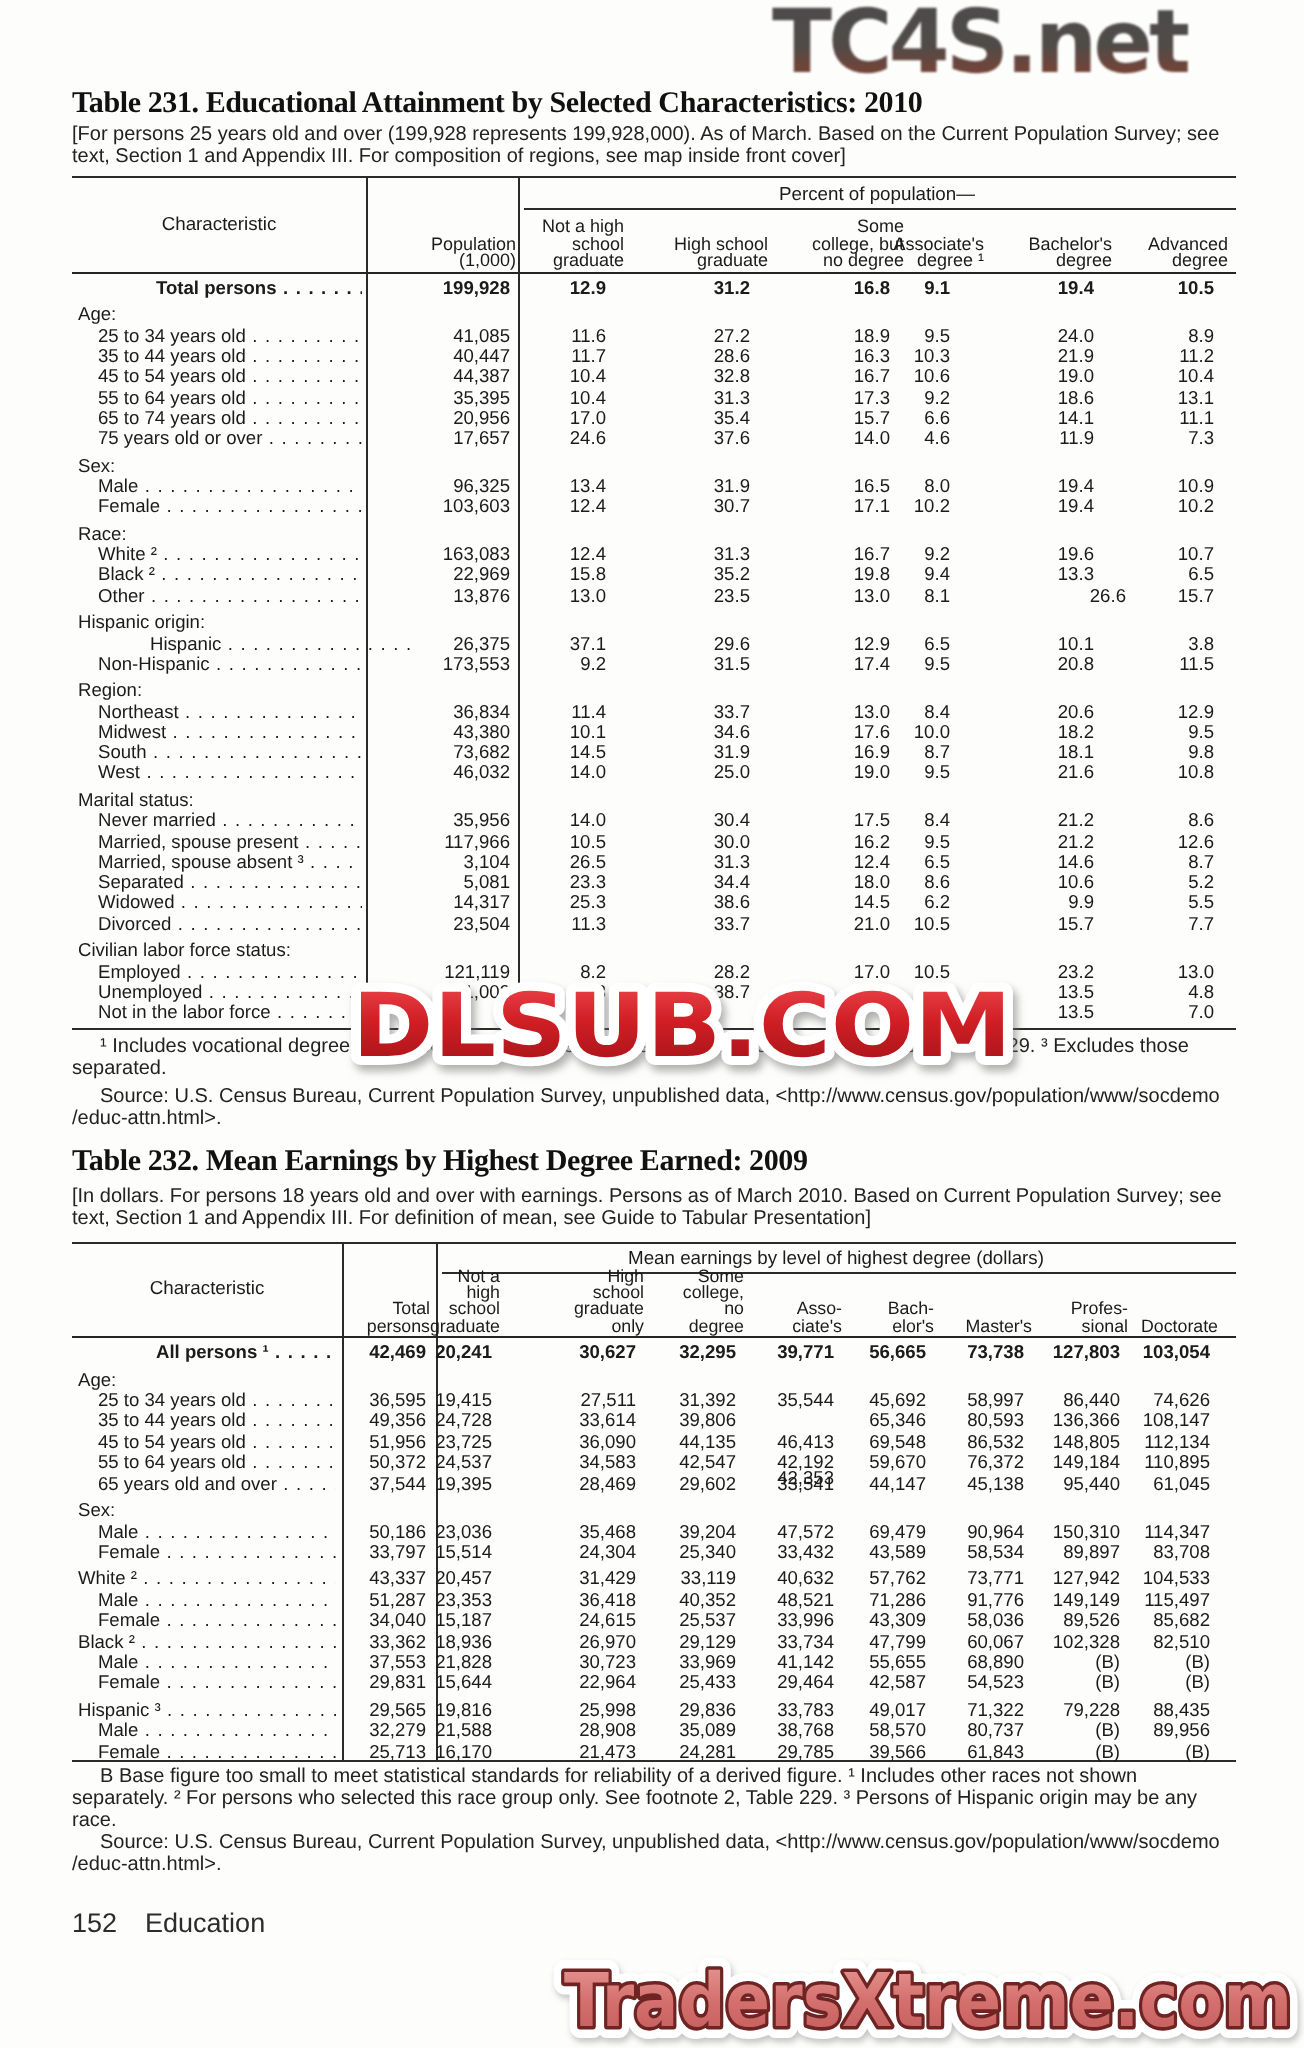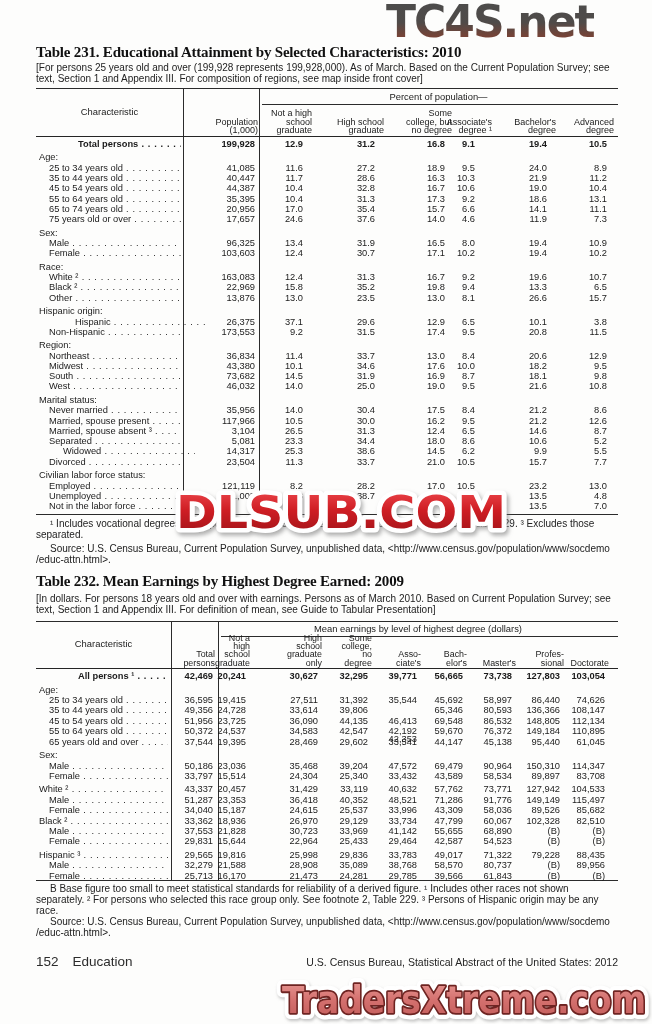--- a/index.html
+++ b/index.html
@@ -243,21 +243,21 @@
         <div class="row">
           <div class="lab" style="left: 13px; width: 132px;">
             <span class="lt">Other</span>
             <span class="leader">&nbsp;.&nbsp;.&nbsp;.&nbsp;.&nbsp;.&nbsp;.&nbsp;.&nbsp;.&nbsp;.&nbsp;.&nbsp;.&nbsp;.&nbsp;.&nbsp;.&nbsp;.&nbsp;.&nbsp;.&nbsp;.&nbsp;.&nbsp;.&nbsp;.&nbsp;.&nbsp;.&nbsp;.&nbsp;.&nbsp;.&nbsp;.&nbsp;.&nbsp;.&nbsp;.&nbsp;.&nbsp;.&nbsp;.&nbsp;.&nbsp;.&nbsp;.&nbsp;.&nbsp;.&nbsp;.&nbsp;.&nbsp;.&nbsp;.&nbsp;.&nbsp;.&nbsp;.&nbsp;.&nbsp;.&nbsp;.&nbsp;.&nbsp;.&nbsp;.&nbsp;.&nbsp;.&nbsp;.&nbsp;.&nbsp;.&nbsp;.&nbsp;.&nbsp;.&nbsp;.&nbsp;.&nbsp;.&nbsp;.&nbsp;.&nbsp;.&nbsp;.&nbsp;.&nbsp;.&nbsp;.&nbsp;.&nbsp;.&nbsp;.&nbsp;.&nbsp;.&nbsp;.&nbsp;.&nbsp;.&nbsp;.&nbsp;.&nbsp;.&nbsp;.&nbsp;.&nbsp;.&nbsp;.&nbsp;.&nbsp;.&nbsp;.&nbsp;.&nbsp;.&nbsp;.</span>
           </div>
           <span class="val" style="right: 363px;">13,876</span>
           <span class="val" style="right: 315px;">13.0</span>
           <span class="val" style="right: 243px;">23.5</span>
           <span class="val" style="right: 173px;">13.0</span>
           <span class="val" style="right: 143px;">8.1</span>
-          <span class="val" style="right: 71px;">26.6</span>
+          <span class="val" style="right: 55px;">26.6</span>
           <span class="val" style="right: 11px;">15.7</span>
         </div>
         <div class="row g">
           <div class="lab" style="left: 3px; width: 142px;">
             <span class="lt">Hispanic origin:</span>
           </div>
         </div>
         <div class="row">
           <div class="lab" style="left: 13px; width: 132px; padding-left: 26px;">
             <span class="lt">Hispanic</span>
@@ -392,21 +392,21 @@
           </div>
           <span class="val" style="right: 363px;">5,081</span>
           <span class="val" style="right: 315px;">23.3</span>
           <span class="val" style="right: 243px;">34.4</span>
           <span class="val" style="right: 173px;">18.0</span>
           <span class="val" style="right: 143px;">8.6</span>
           <span class="val" style="right: 71px;">10.6</span>
           <span class="val" style="right: 11px;">5.2</span>
         </div>
         <div class="row">
-          <div class="lab" style="left: 27px; width: 132px;">
+          <div class="lab" style="left: 13px; width: 132px;">
             <span class="lt">Widowed</span>
             <span class="leader">&nbsp;.&nbsp;.&nbsp;.&nbsp;.&nbsp;.&nbsp;.&nbsp;.&nbsp;.&nbsp;.&nbsp;.&nbsp;.&nbsp;.&nbsp;.&nbsp;.&nbsp;.&nbsp;.&nbsp;.&nbsp;.&nbsp;.&nbsp;.&nbsp;.&nbsp;.&nbsp;.&nbsp;.&nbsp;.&nbsp;.&nbsp;.&nbsp;.&nbsp;.&nbsp;.&nbsp;.&nbsp;.&nbsp;.&nbsp;.&nbsp;.&nbsp;.&nbsp;.&nbsp;.&nbsp;.&nbsp;.&nbsp;.&nbsp;.&nbsp;.&nbsp;.&nbsp;.&nbsp;.&nbsp;.&nbsp;.&nbsp;.&nbsp;.&nbsp;.&nbsp;.&nbsp;.&nbsp;.&nbsp;.&nbsp;.&nbsp;.&nbsp;.&nbsp;.&nbsp;.&nbsp;.&nbsp;.&nbsp;.&nbsp;.&nbsp;.&nbsp;.&nbsp;.&nbsp;.&nbsp;.&nbsp;.&nbsp;.&nbsp;.&nbsp;.&nbsp;.&nbsp;.&nbsp;.&nbsp;.&nbsp;.&nbsp;.&nbsp;.&nbsp;.&nbsp;.&nbsp;.&nbsp;.&nbsp;.&nbsp;.&nbsp;.&nbsp;.&nbsp;.&nbsp;.</span>
           </div>
           <span class="val" style="right: 363px;">14,317</span>
           <span class="val" style="right: 315px;">25.3</span>
           <span class="val" style="right: 243px;">38.6</span>
           <span class="val" style="right: 173px;">14.5</span>
           <span class="val" style="right: 143px;">6.2</span>
           <span class="val" style="right: 71px;">9.9</span>
           <span class="val" style="right: 11px;">5.5</span>
@@ -778,21 +778,20 @@
 
   <div class="foot" style="top:884px">B Base figure too small to meet statistical standards for reliability of a derived figure. ¹ Includes other races not shown
 separately. ² For persons who selected this race group only. See footnote 2, Table 229. ³ Persons of Hispanic origin may be any
 race.</div>
   <div class="src" style="top:917px">Source: U.S. Census Bureau, Current Population Survey, unpublished data, &lt;http://www.census.gov/population/www/socdemo
 /educ-attn.html&gt;.</div>
 
   <div id="footer-left">
     <span class="pg">152</span><span>Education</span>
   </div>
-  <div id="footer-right">U.S. Census Bureau, Statistical Abstract of the United States: 2012</div>
 
   <div class="wm" id="wm-top">TC4S.net</div>
 
   <div class="wm" id="wm-mid">
     <svg width="345" height="64" xmlns="http://www.w3.org/2000/svg">
       <defs>
         <linearGradient id="redg" x1="0" y1="0" x2="0" y2="1">
           <stop offset="0" stop-color="#ef4a50"></stop>
             <stop offset="0.45" stop-color="#cf1e24"></stop>
             <stop offset="1" stop-color="#9d1217"></stop>

